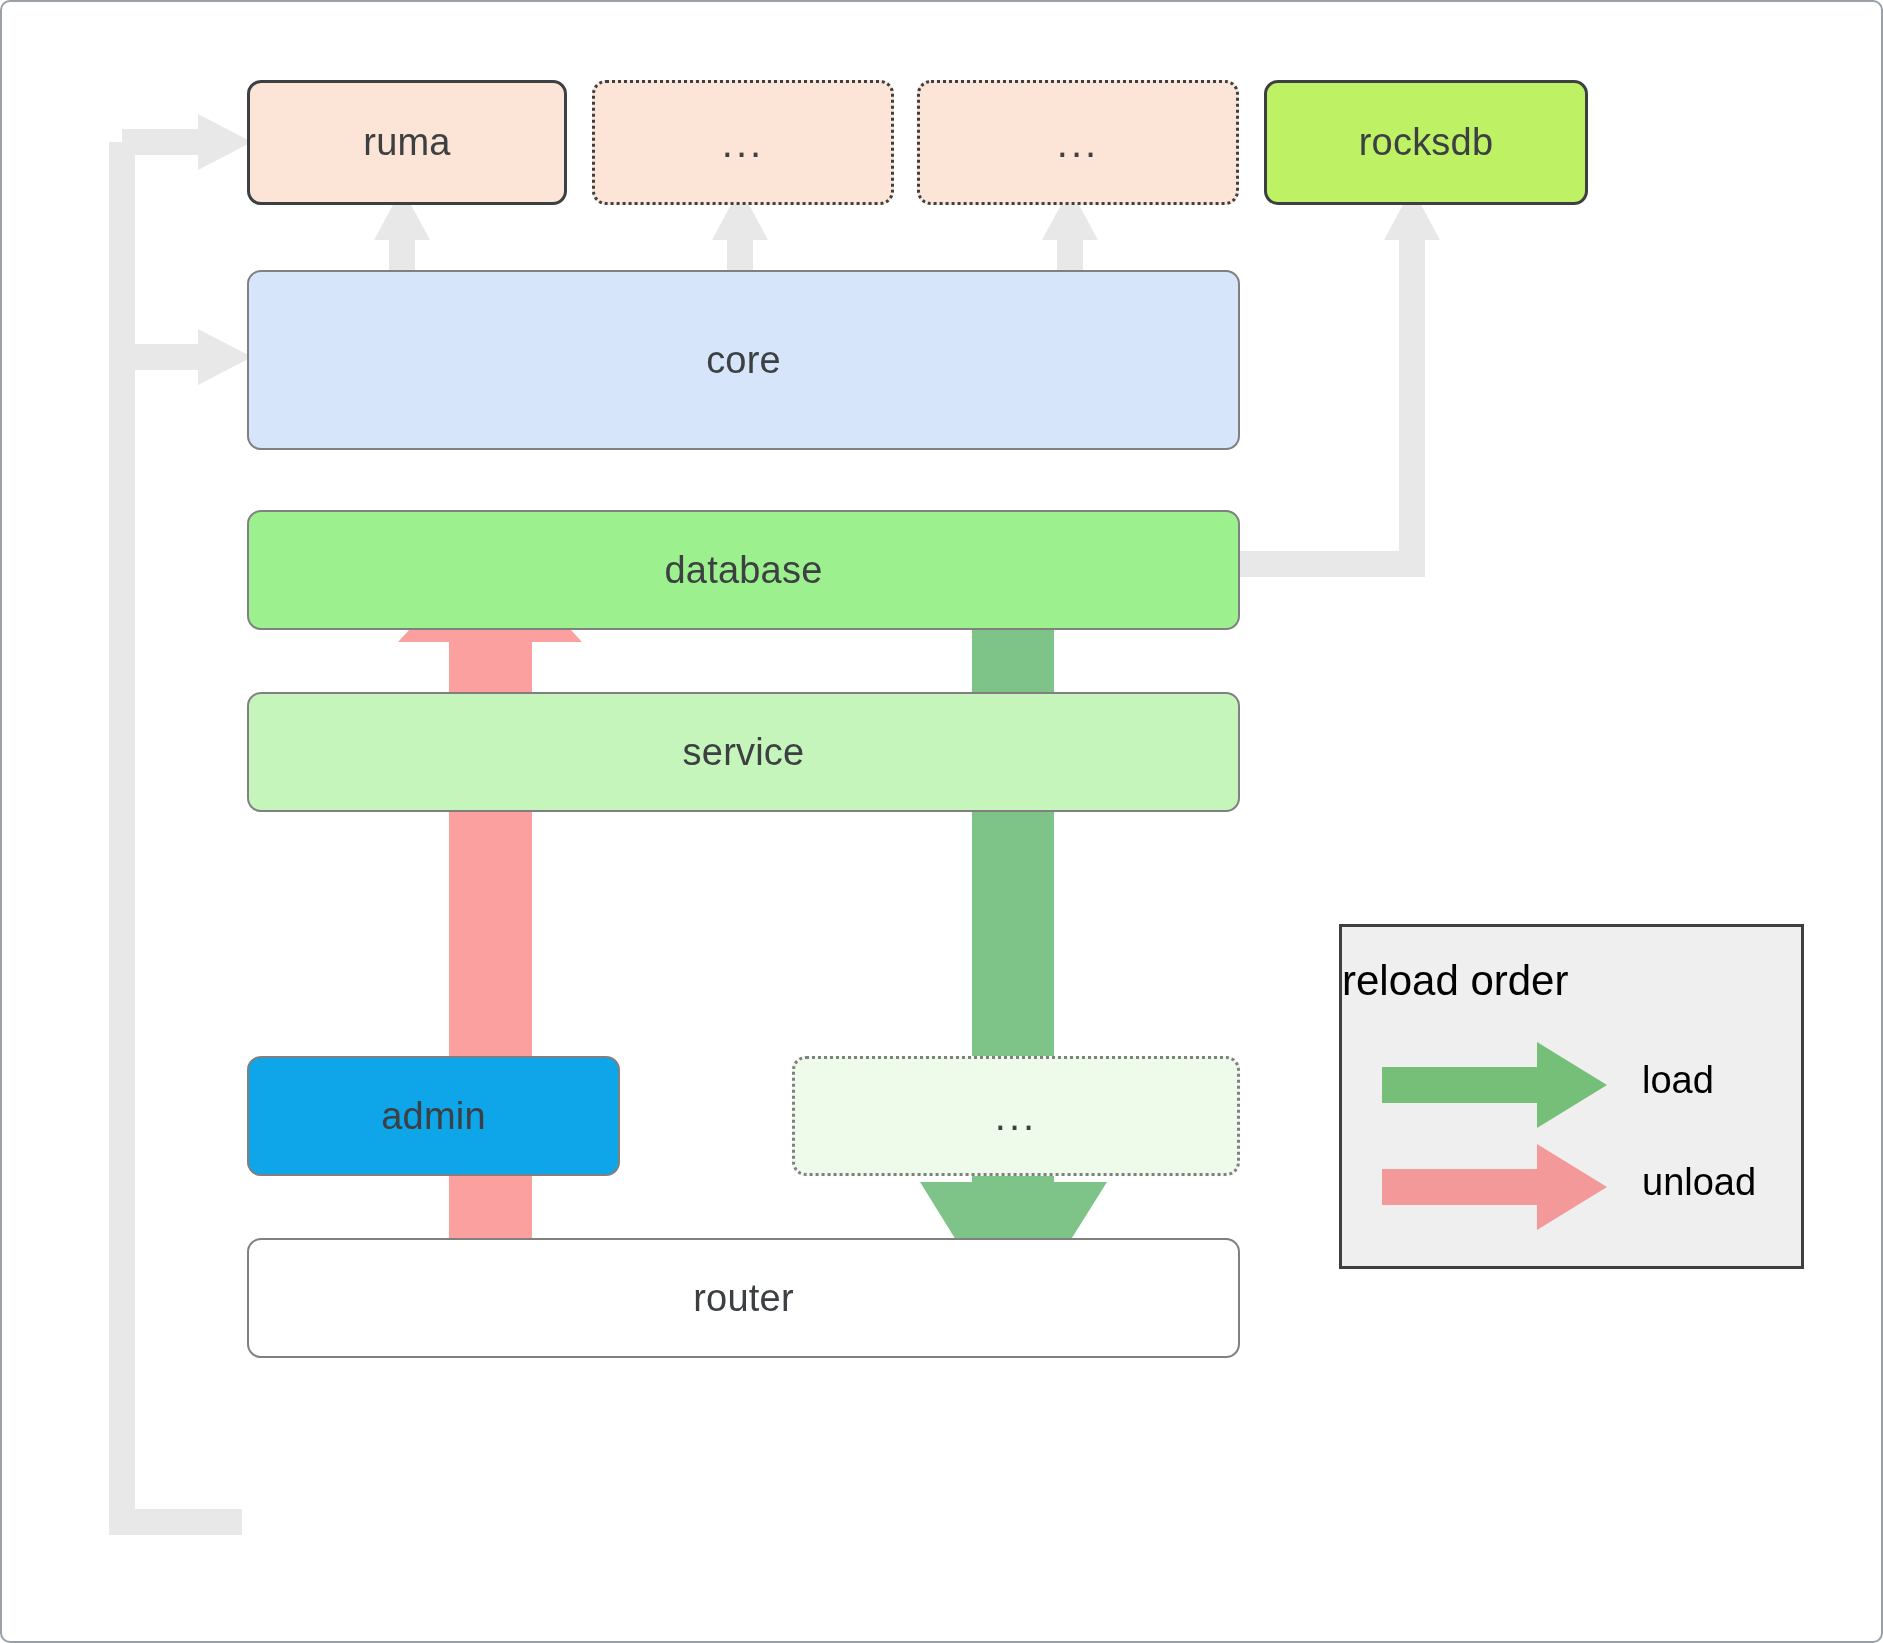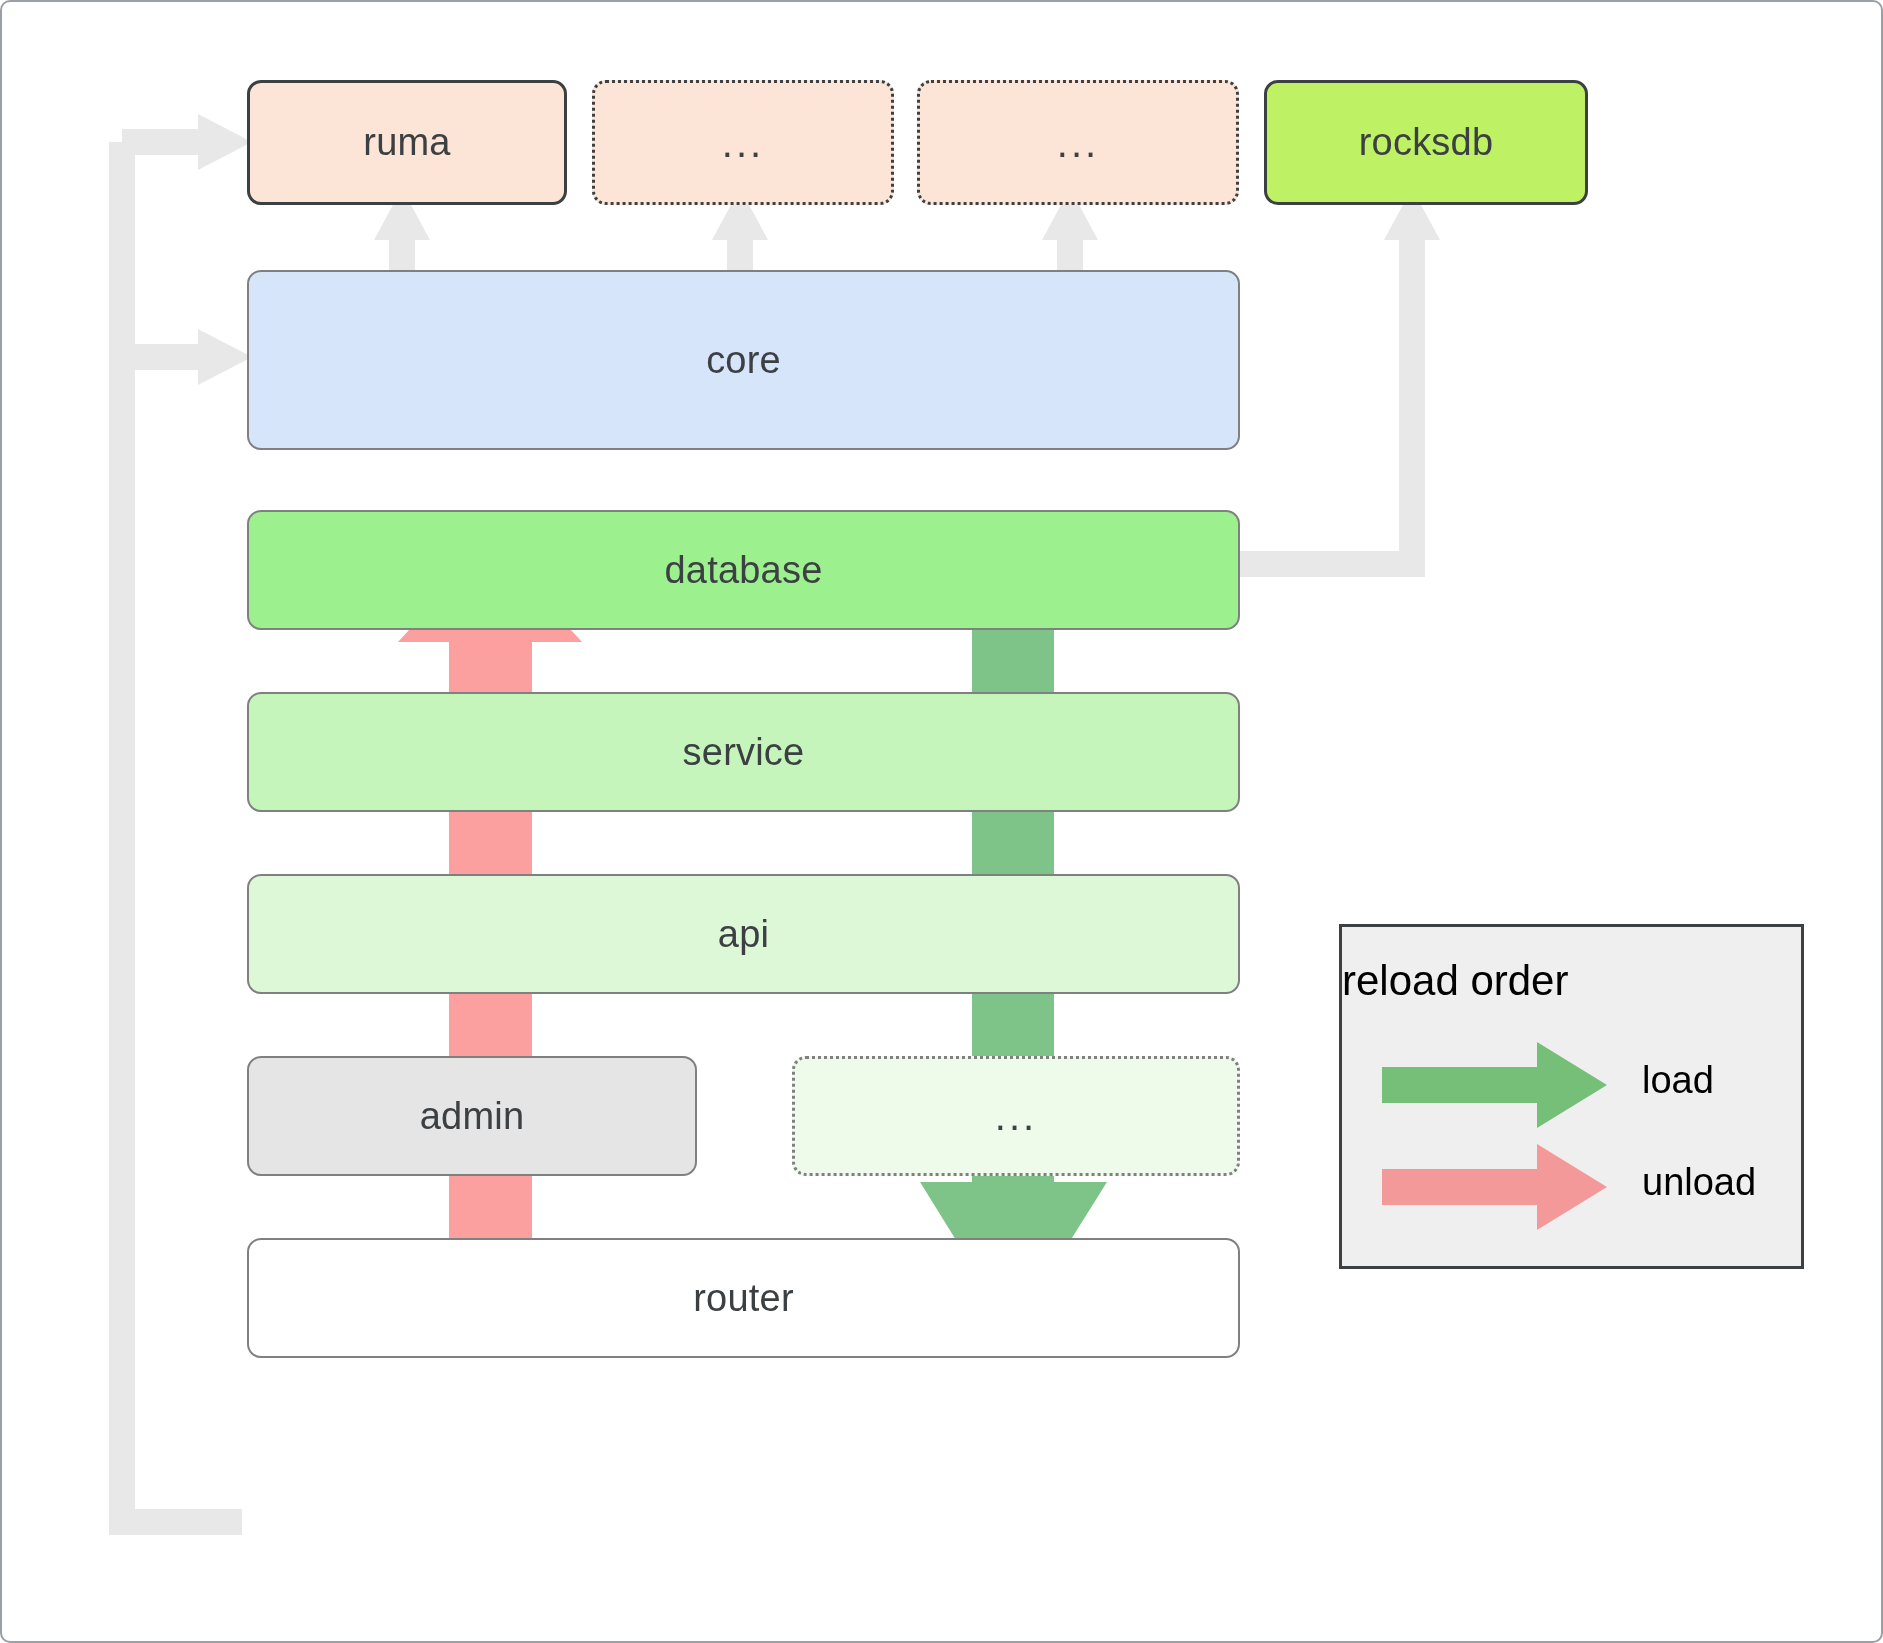--- a/index.html
+++ b/index.html
@@ -112,25 +112,22 @@
   </div>
 
   <div class="box solid-gray" style="left:245px;top:508px;width:993px;height:120px;background:#9cf08e;">
     <span>database</span>
   </div>
 
   <div class="box solid-gray" style="left:245px;top:690px;width:993px;height:120px;background:#c5f5bb;">
     <span>service</span>
   </div>
 
-  <div class="box solid-gray" style="left:245px;top:872px;width:993px;height:120px;background:#ddf8d6;">
-    <span>api</span>
-  </div>
 
-  <div class="box solid-gray" style="left:245px;top:1054px;width:450px;height:120px;background:#e5e5e5;">
+  <div class="box solid-gray" style="left:245px;top:1054px;width:373px;height:120px;background:#0ea5e9;">
     <span>admin</span>
   </div>
 
   <div class="box dotted" style="left:790px;top:1054px;width:448px;height:120px;background:#eefbea;border-color:#808080;">
     <span class="ellipsis">...</span>
   </div>
 
   <div class="box solid-gray" style="left:245px;top:1236px;width:993px;height:120px;background:#ffffff;">
     <span>router</span>
   </div>

